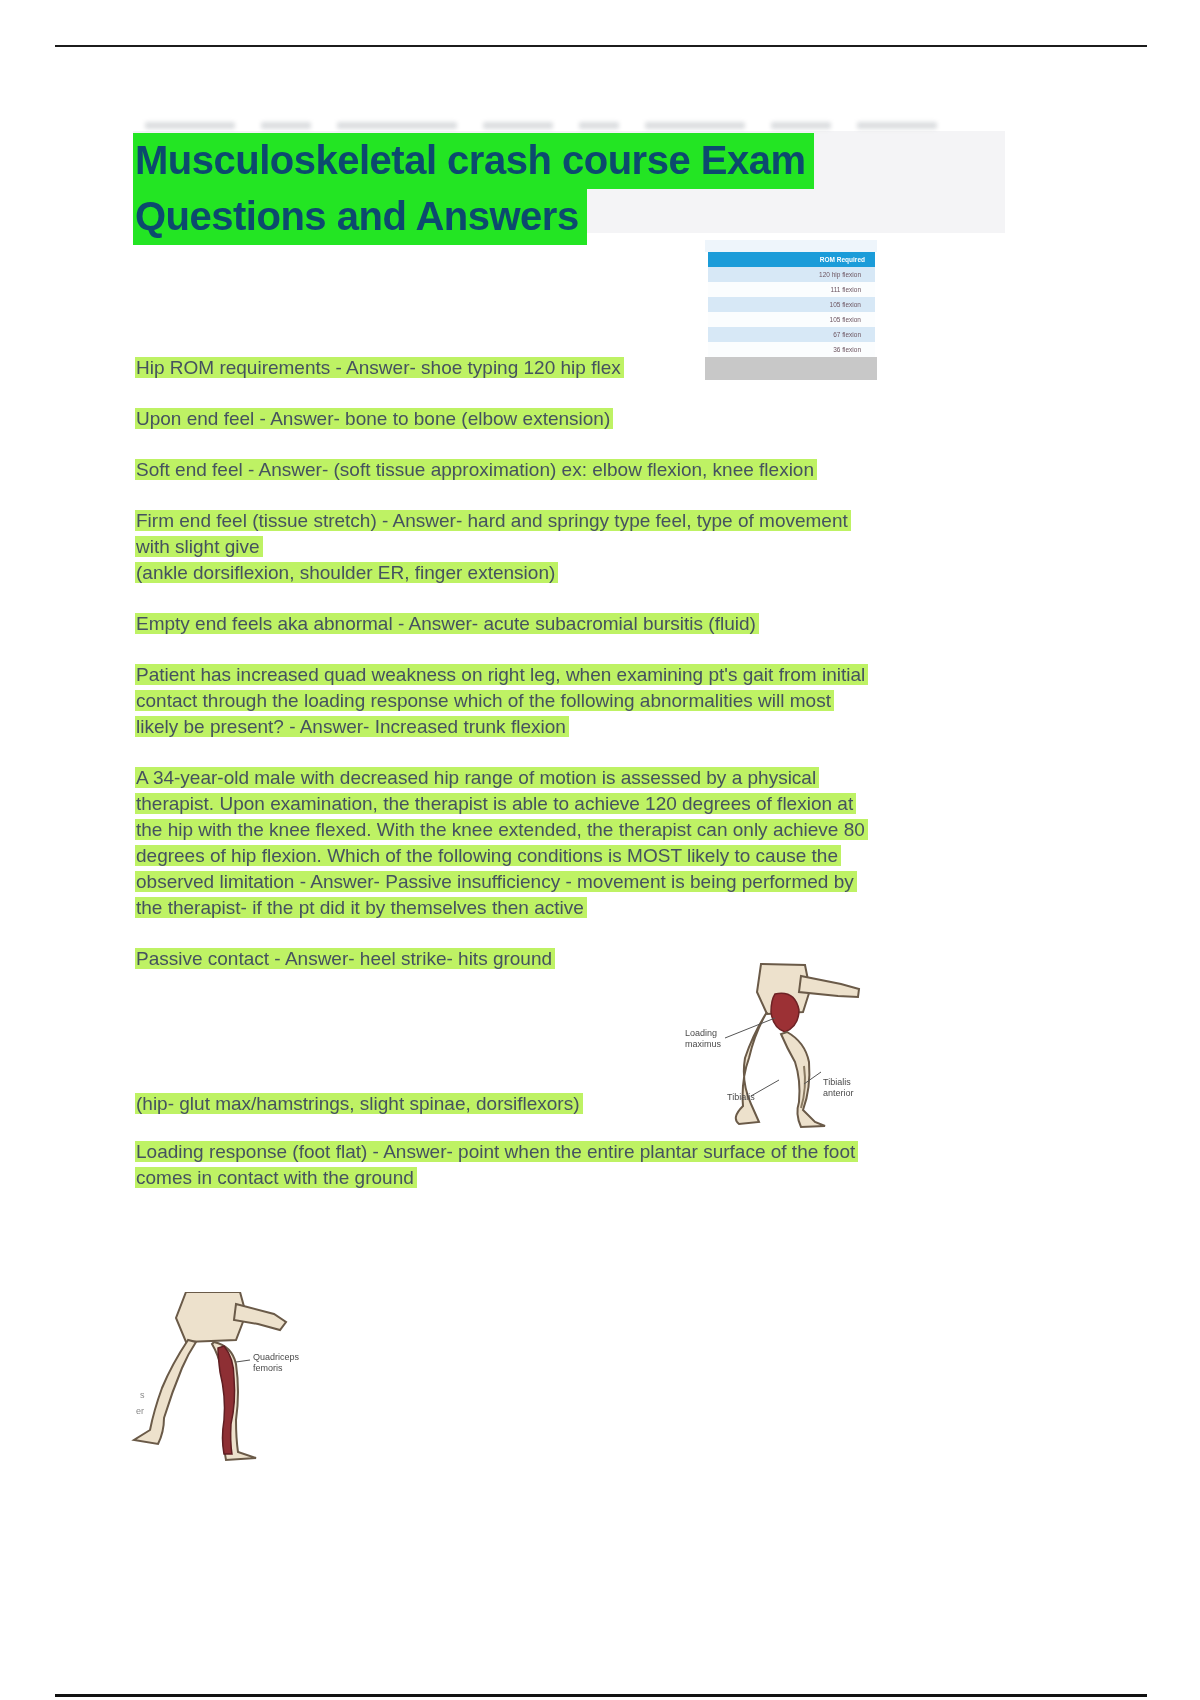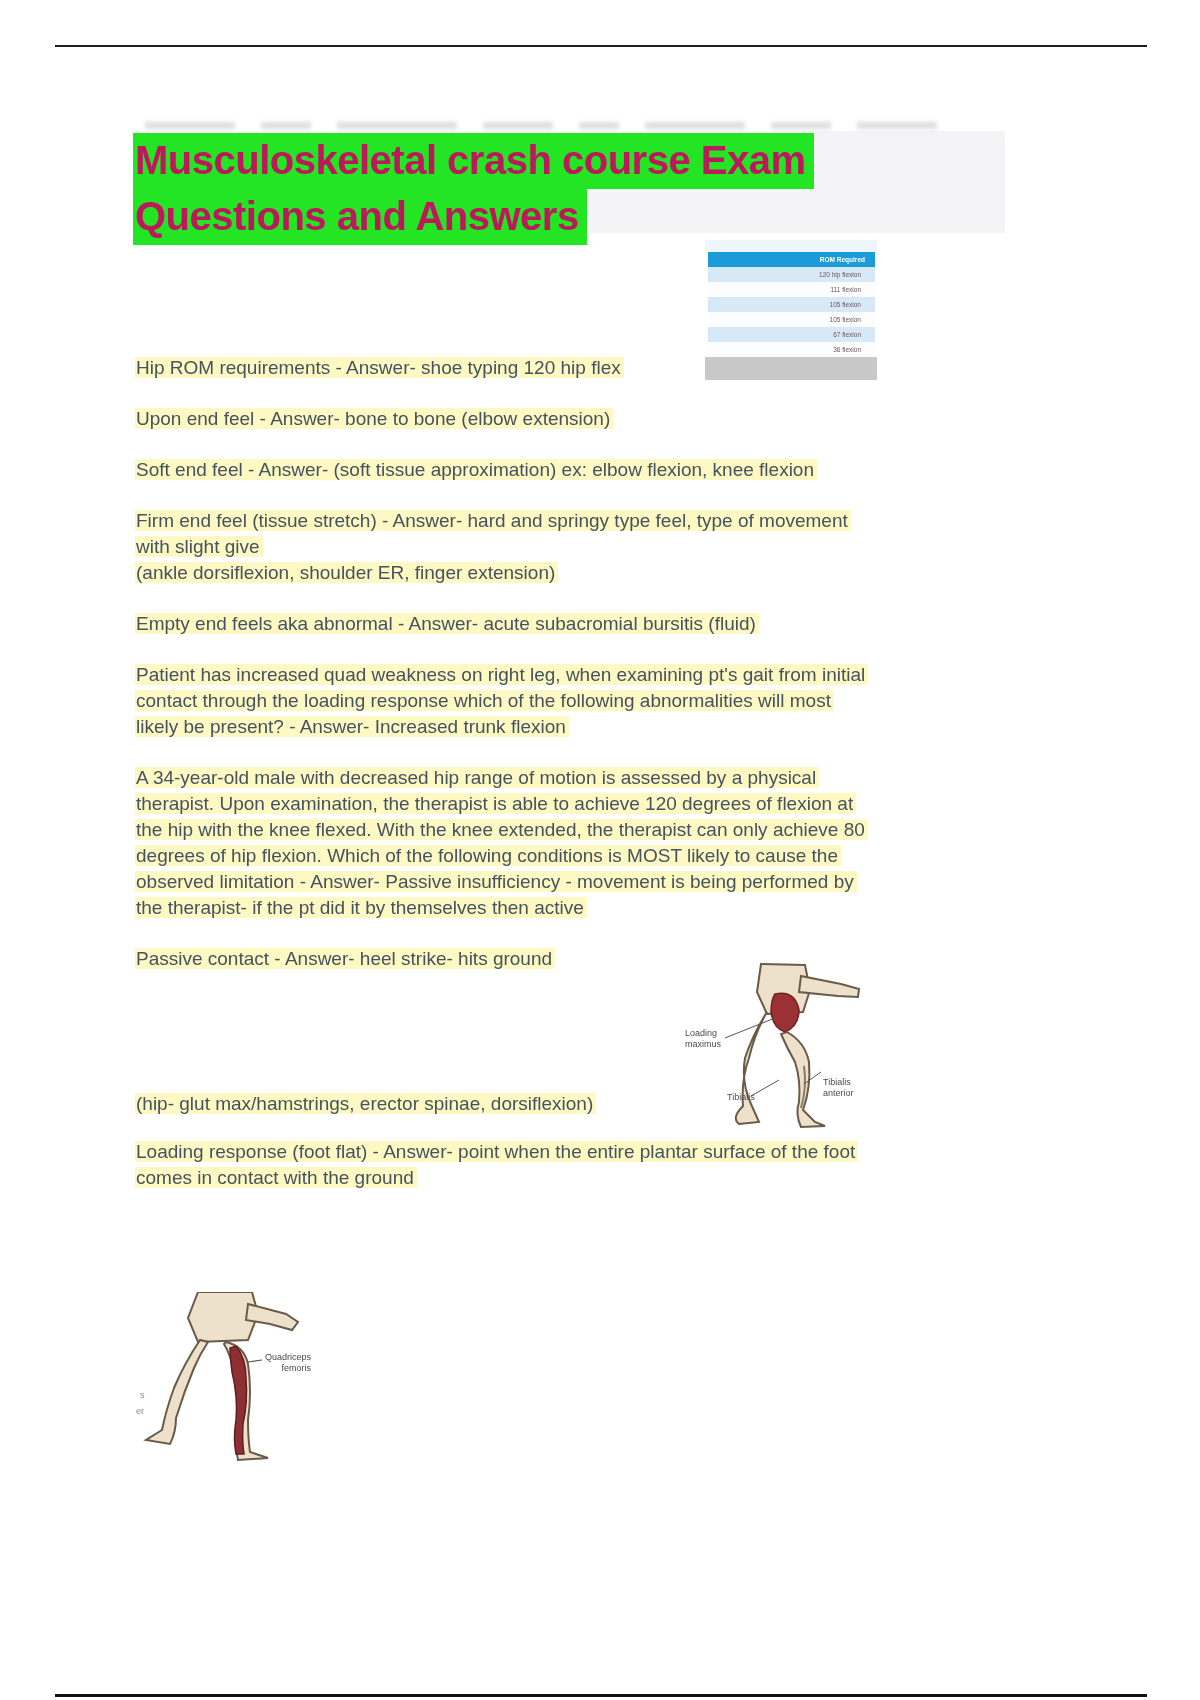--- a/index.html
+++ b/index.html
@@ -21,21 +21,21 @@
     background: #f4f4f6;
   }
   .ghost-row { position:absolute; left:145px; top:122px; width:860px; height:10px;
     display:flex; gap:26px; filter: blur(2px); opacity:.35; }
   .ghost-row i { display:block; height:7px; background:#9aa0a6; border-radius:2px; }
 
   .title {
     position: absolute; left: 133px; top: 133px;
     font-size: 40px; font-weight: bold; line-height: 50px;
     letter-spacing: -0.5px;
-    color: #be185d;
+    color: #0c4a6e;
   }
   .title .hl {
     display: table; 
     background: #23e523;
     padding: 2px 8px 4px 2px;
   }
 
   
   .rom-figure {
     position: absolute; left: 705px; top: 234px;
@@ -56,21 +56,21 @@
     padding-right: 14px;
   }
   .rom-scroll { position: absolute; left: 0px; top: 123px; width: 172px; height: 23px; background: #c8c8c8; }
 
   
   .textflow {
     position: absolute; left: 135px; top: 355px; width: 940px;
     font-size: 19px; line-height: 26px; color: #45525f;
   }
   .textflow p { margin: 0 0 25px 0; white-space: pre-line; }
-  .textflow p > span { background: #fef9c3; padding: 0 3px 0 1px;
+  .textflow p > span { background: #bef264; padding: 0 3px 0 1px;
     -webkit-box-decoration-break: clone; box-decoration-break: clone; }
   .textflow p.gap-initial-contact { margin-bottom: 119px; }
   .textflow p.gap-hip-list { margin-bottom: 22px; }
 
   
   .figure { position: absolute; }
   .fig-label {
     position: absolute; font-size: 9px; line-height: 11px; color: #4b4b4b;
     white-space: pre-line;
   }
@@ -123,21 +123,21 @@
     <p><span>Patient has increased quad weakness on right leg, when examining pt's gait from initial
 contact through the loading response which of the following abnormalities will most
 likely be present? - Answer- Increased trunk flexion</span></p>
     <p><span>A 34-year-old male with decreased hip range of motion is assessed by a physical
 therapist. Upon examination, the therapist is able to achieve 120 degrees of flexion at
 the hip with the knee flexed. With the knee extended, the therapist can only achieve 80
 degrees of hip flexion. Which of the following conditions is MOST likely to cause the
 observed limitation - Answer- Passive insufficiency - movement is being performed by
 the therapist- if the pt did it by themselves then active</span></p>
     <p class="gap-initial-contact"><span>Passive contact - Answer- heel strike- hits ground</span></p>
-    <p class="gap-hip-list"><span>(hip- glut max/hamstrings, erector spinae, dorsiflexion)</span></p>
+    <p class="gap-hip-list"><span>(hip- glut max/hamstrings, slight spinae, dorsiflexors)</span></p>
     <p><span>Loading response (foot flat) - Answer- point when the entire plantar surface of the foot
 comes in contact with the ground</span></p>
   </div>
 
   <div class="figure" style="left:683px; top:962px; width:195px; height:168px;">
     <svg width="195" height="168" viewBox="0 0 195 168">
 
       <path d="M78,2 L122,3 L127,28 L120,50 L84,52 L74,30 Z" fill="#ede1cc" stroke="#6a5a48" stroke-width="2"></path>
 
       <path d="M118,14 L158,22 L176,27 L175,35 L155,34 L116,30 Z" fill="#ede1cc" stroke="#6a5a48" stroke-width="2"></path>
@@ -154,21 +154,21 @@
       <line x1="138" y1="110" x2="121" y2="122" stroke="#555" stroke-width="1"></line>
       <line x1="68" y1="134" x2="96" y2="118" stroke="#555" stroke-width="1"></line>
     </svg>
     <div class="fig-label" style="left:2px; top:66px;">Loading
 maximus</div>
     <div class="fig-label" style="left:140px; top:102px;margin-top:13px;">Tibialis
 anterior</div>
     <div class="fig-label" style="left:44px; top:130px;">Tibialis</div>
   </div>
 
-  <div class="figure" style="left:140px; top:1292px; width:200px; height:175px;text-align:right;">
+  <div class="figure" style="left:128px; top:1292px; width:200px; height:175px;">
     <svg width="200" height="175" viewBox="0 0 200 175">
 
       <path d="M58,0 L112,0 L118,22 L108,48 L58,50 L48,26 Z" fill="#ede1cc" stroke="#6a5a48" stroke-width="2"></path>
 
       <path d="M108,12 L146,22 L158,30 L152,38 L130,32 L106,28 Z" fill="#ede1cc" stroke="#6a5a48" stroke-width="2"></path>
 
       <path d="M60,48 Q44,72 34,96 Q26,118 22,138 L6,148 L30,152 Q36,140 36,126 Q44,100 54,76 Q60,62 68,50 Z" fill="#ede1cc" stroke="#6a5a48" stroke-width="2"></path>
 
       <path d="M86,50 Q104,54 108,72 Q112,100 108,128 Q108,146 110,160 L128,166 L98,168 Q94,150 98,132 Q100,104 94,78 Q90,62 84,52 Z" fill="#ede1cc" stroke="#6a5a48" stroke-width="2"></path>
 

